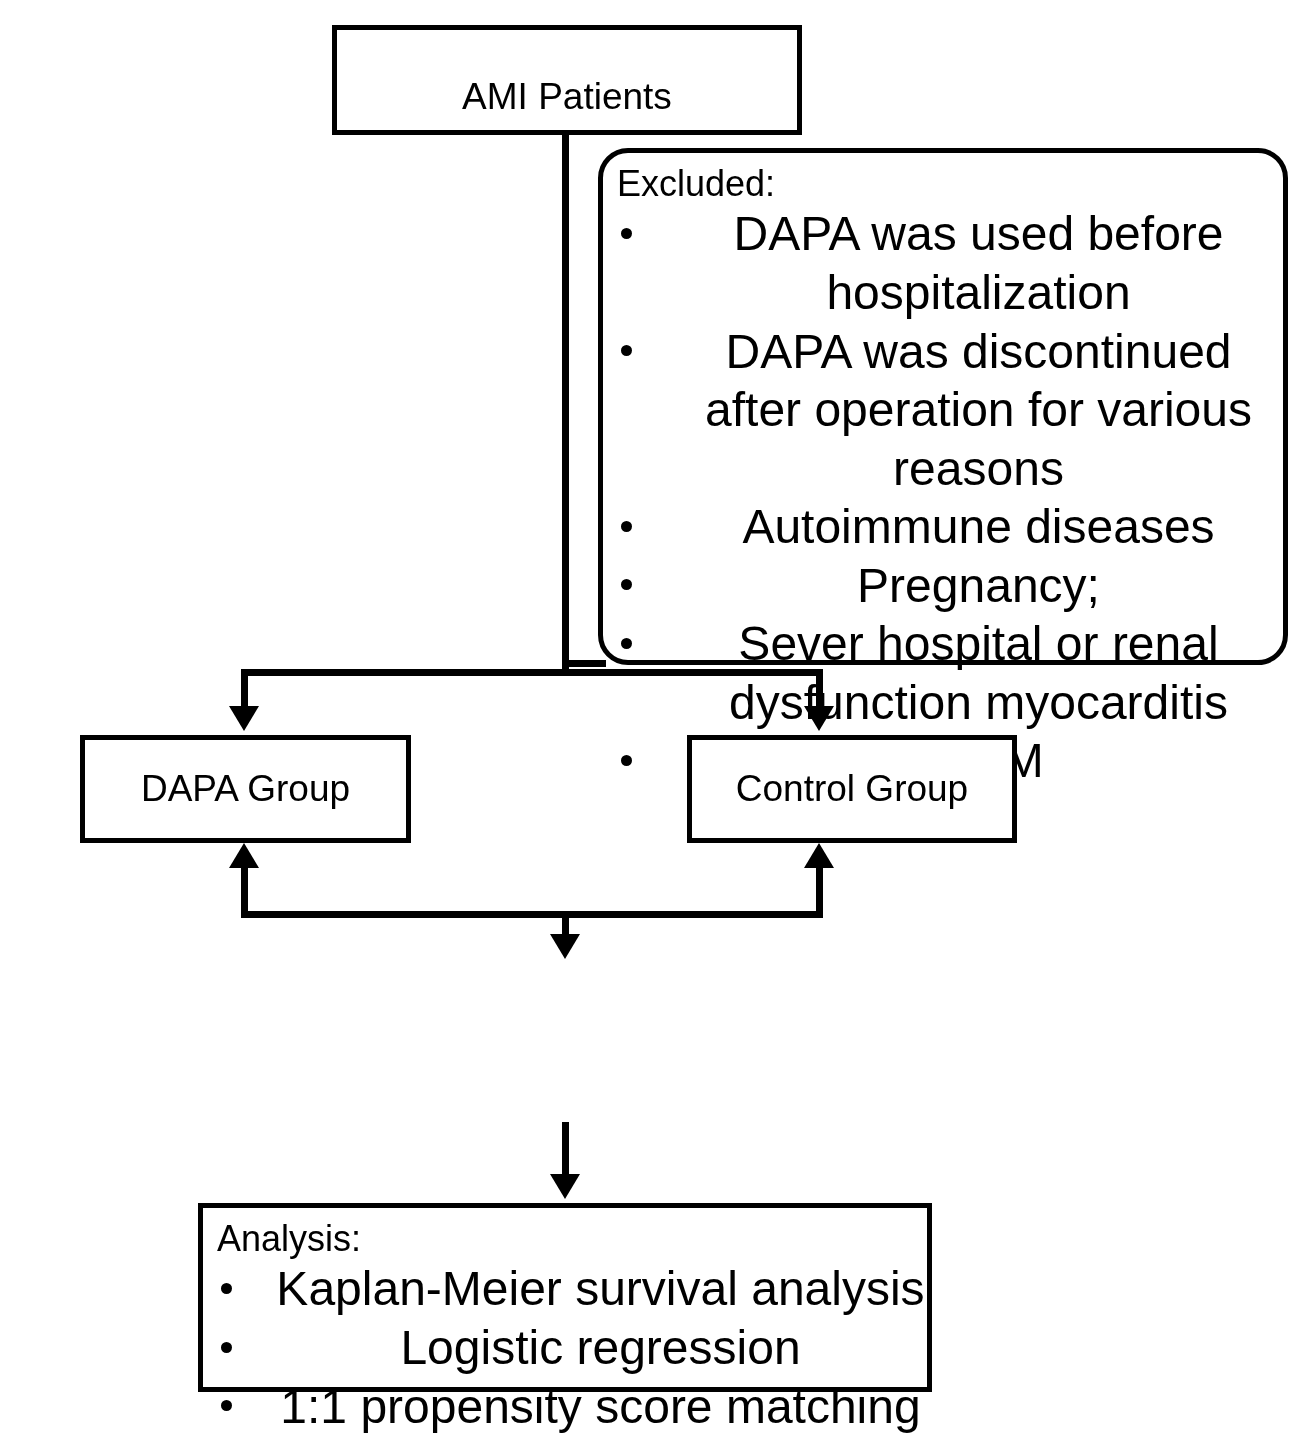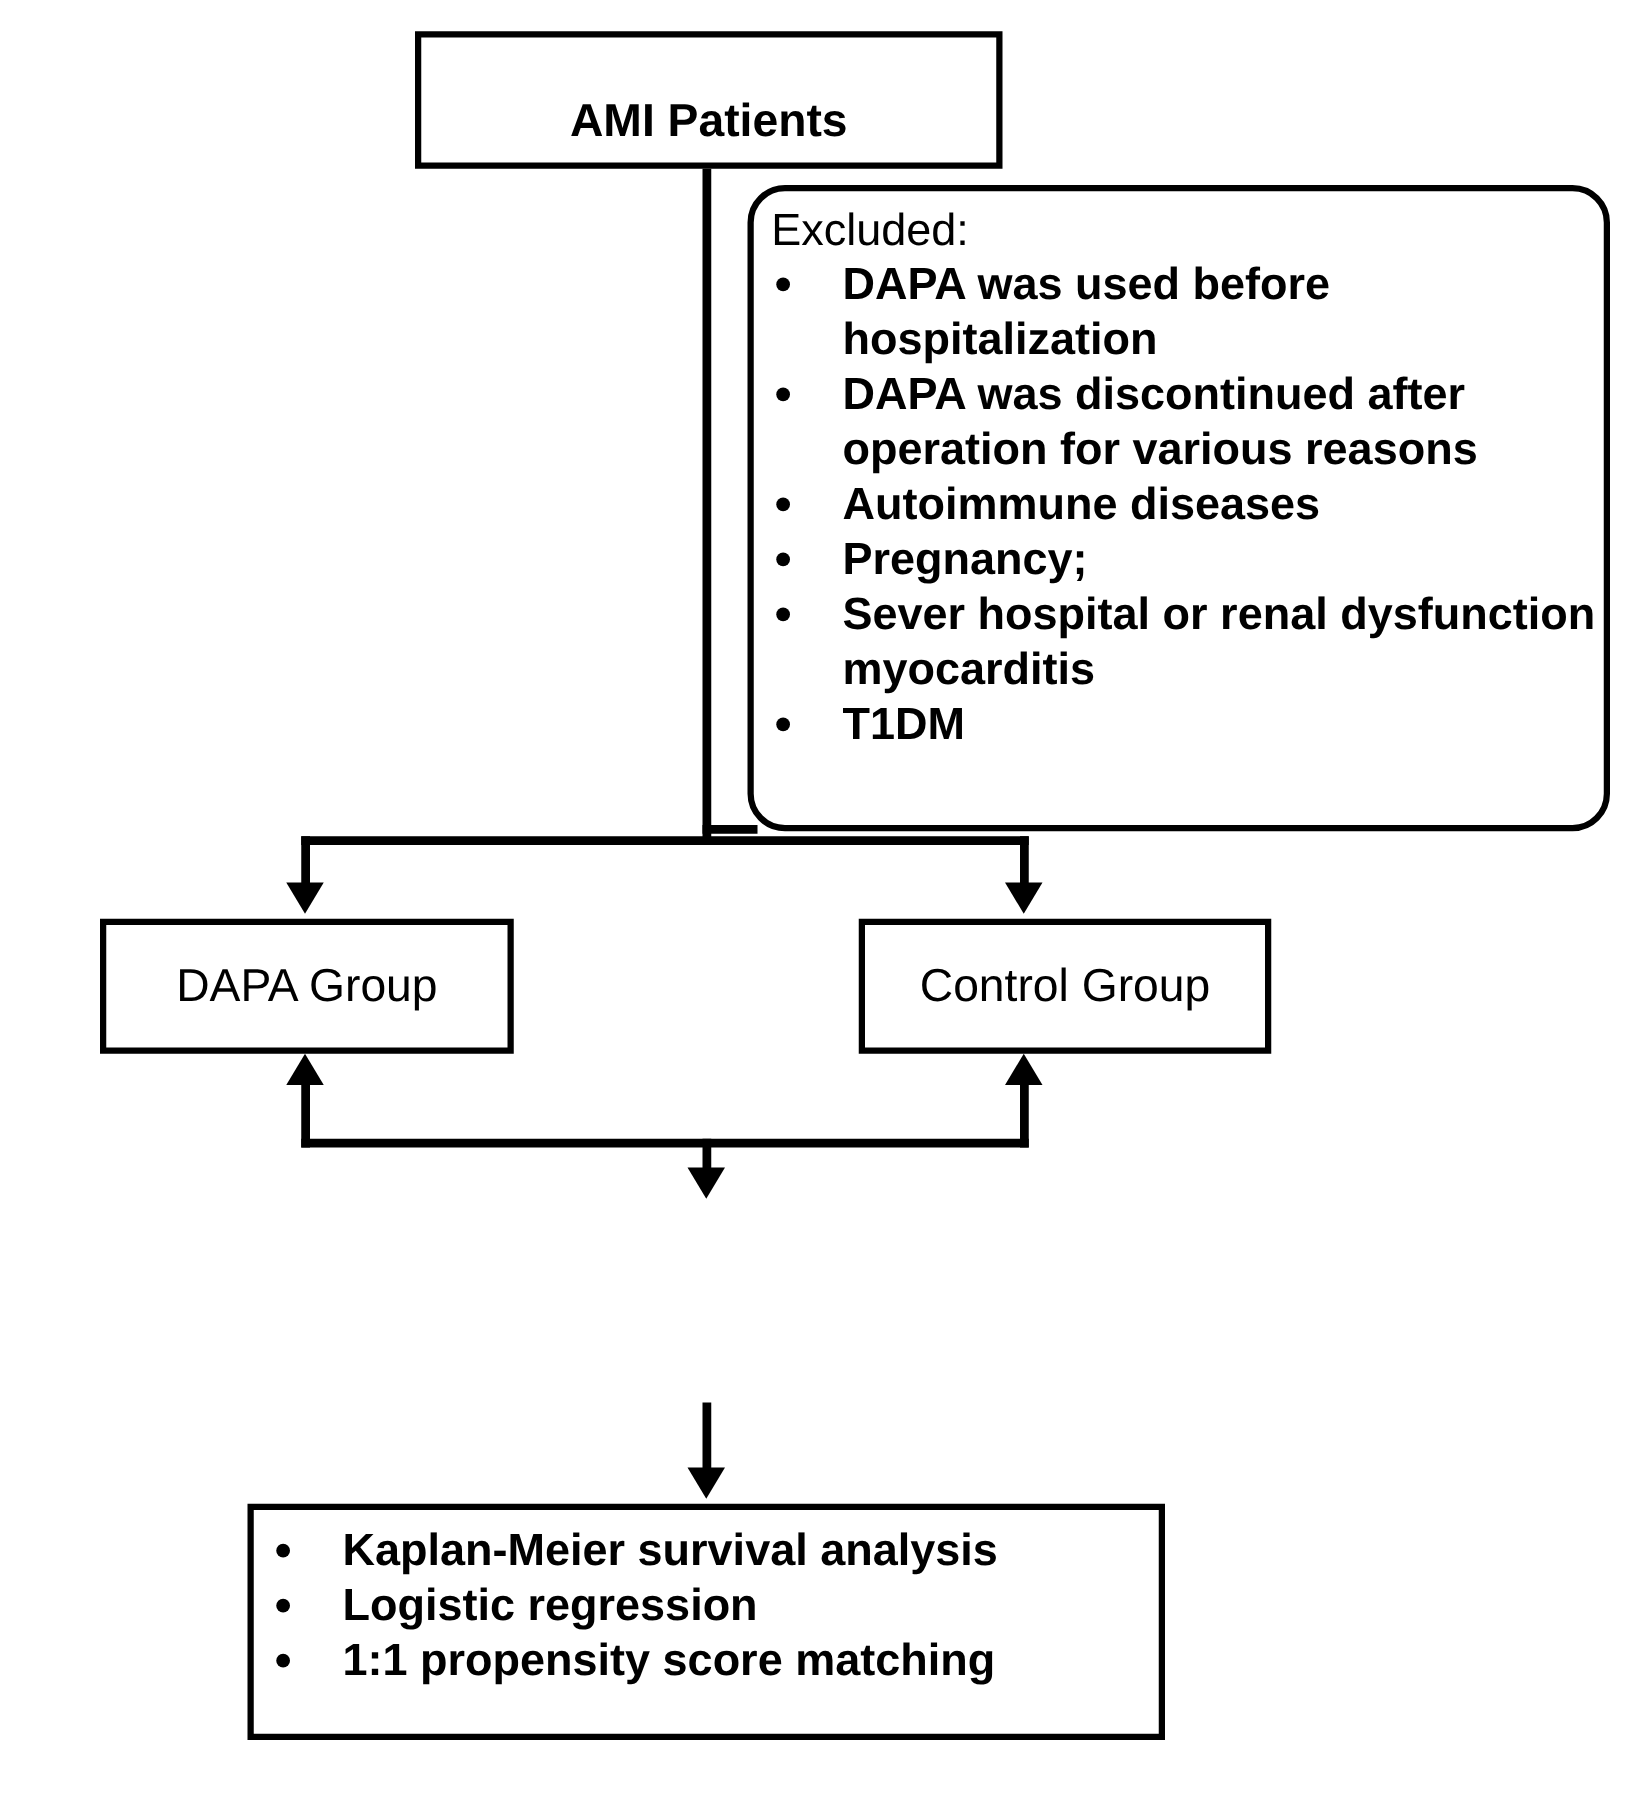--- a/index.html
+++ b/index.html
@@ -22,21 +22,21 @@
     border: 5px solid #000000;
     background: #ffffff;
   }
   .centered-box {
     display: flex;
     align-items: center;
     justify-content: center;
   }
   .box-title-bold {
     font-size: 37px;
-    font-weight: bold;
+    font-weight: normal;
     letter-spacing: 0px;
     line-height: 1.1;
     margin-top: 35px;
   }
   .box-title-plain {
     font-size: 37px;
     font-weight: normal;
     line-height: 1.1;
     text-align: right;
   }
@@ -49,24 +49,25 @@
     line-height: 1.18;
     white-space: nowrap;
   }
   ul.bullets {
     list-style: none;
     margin: 0;
     padding: 0;
   }
   ul.bullets li {
     position: relative;
-    font-size: 36px;
-    font-weight: bold;
+    font-size: 48px;
+    font-weight: normal;
     line-height: 1.22;
     padding-left: 57px;
+    text-align: center;
   }
   ul.bullets li .dot {
     position: absolute;
     left: 4px;
     top: 0.47em;
     width: 11px;
     height: 11px;
     border-radius: 50%;
     background: #000000;
   }
@@ -162,20 +163,21 @@
   <div class="hline" style="left:241px; top:911px; width:582px;"></div>
 
   <div class="vline" style="left:562px; top:911px; height:27px;"></div>
   <div class="arrow-down" style="left:550px; top:934px;"></div>
 
 
   <div class="vline" style="left:562px; top:1122px; height:56px;"></div>
   <div class="arrow-down" style="left:550px; top:1174px;"></div>
 
   <div class="box list-box" style="left:198px; top:1203px; width:734px; height:189px;">
+    <div class="list-head">Analysis:</div>
     <ul class="bullets">
       <li>
         <span class="dot"></span>
         <span>Kaplan-Meier survival analysis</span>
       </li>
       <li>
         <span class="dot"></span>
         <span>Logistic regression</span>
       </li>
       <li>

